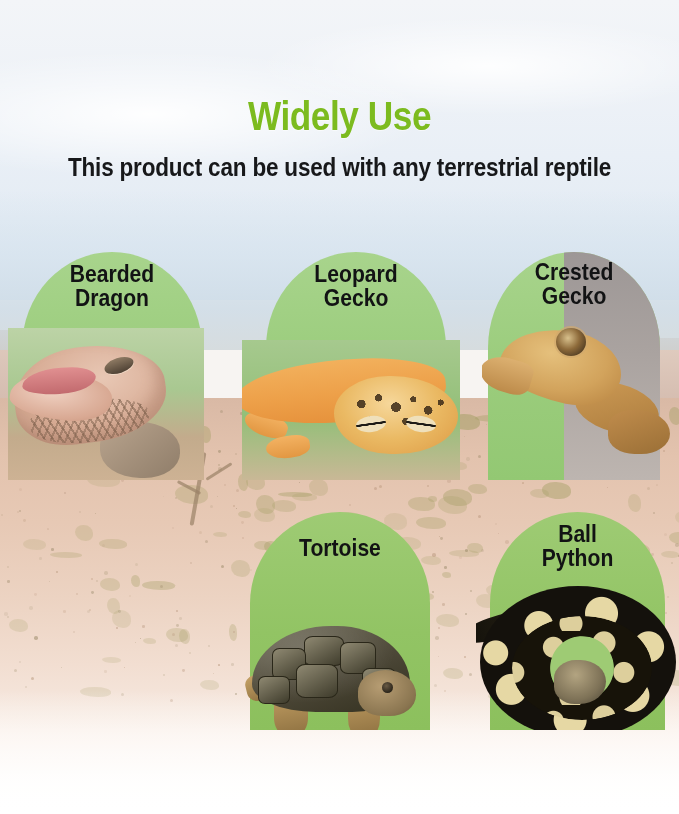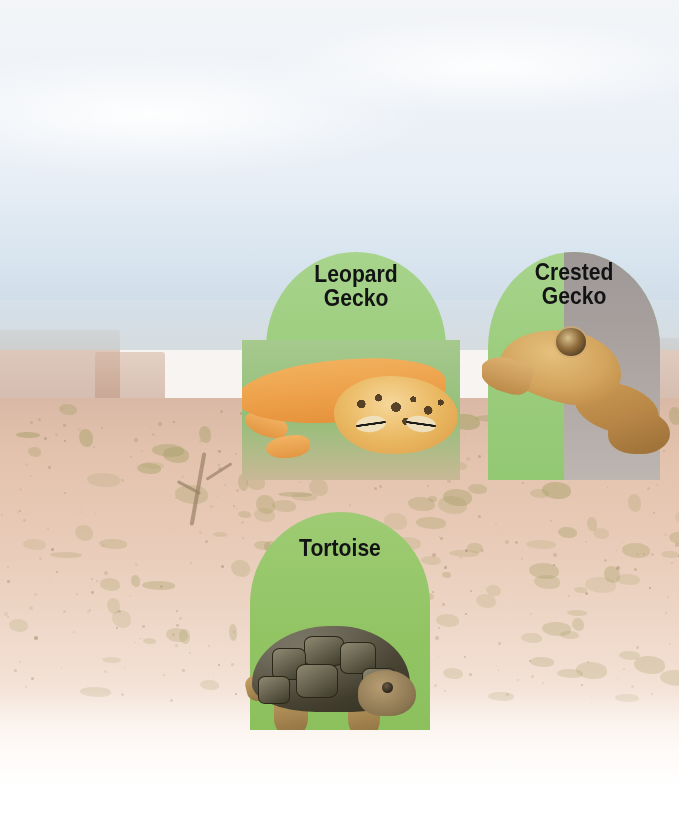--- a/index.html
+++ b/index.html
@@ -719,21 +719,39 @@
       <div class="ground-speck" style="left:298px;top:589px;width:1.2px;height:1.2px;background:#b08d72;opacity:0.17;"></div>
       <div class="ground-speck" style="left:39px;top:557px;width:2.7px;height:2.7px;background:#8e7f5c;opacity:0.13;"></div>
       <div class="ground-speck" style="left:465px;top:613px;width:1.6px;height:1.6px;background:#8e7f5c;opacity:0.38;"></div>
       <div class="ground-speck" style="left:569px;top:471px;width:3.1px;height:3.1px;background:#b08d72;opacity:0.28;"></div>
     </div>
   <div class="branch" style="left:196px;top:452px;width:4px;height:74px;transform:rotate(10deg);"></div>
   <div class="branch" style="left:204px;top:470px;width:30px;height:3px;transform:rotate(-32deg);"></div>
   <div class="branch" style="left:176px;top:486px;width:26px;height:3px;transform:rotate(28deg);"></div>
   <div class="ground-fade"></div>
 
-
+  <div class="headings">
+    <div class="title">Widely Use</div>
+    <div class="subtitle">This product can be used with any terrestrial reptile</div>
+  </div>
+
+  <div class="card" style="left:22px;top:252px;width:180px;height:228px;">
+    <div class="arch toprow"></div>
+    <div class="card-label" style="top:10px;">Bearded
+Dragon</div>
+    <div class="photo" style="left:-14px;top:76px;width:196px;height:152px;">
+      <div class="bd-bg"></div>
+      <div class="bd-body"></div>
+      <div class="bd-head"></div>
+      <div class="bd-spikes"></div>
+      <div class="bd-jaw"></div>
+      <div class="bd-mouth"></div>
+      <div class="bd-eye"></div>
+    </div>
+  </div>
 
   <div class="card" style="left:266px;top:252px;width:180px;height:228px;">
     <div class="arch toprow"></div>
     <div class="card-label" style="top:10px;">Leopard
 Gecko</div>
     <div class="photo" style="left:-24px;top:88px;width:218px;height:140px;">
       <div class="lg-bg"></div>
       <div class="lg-leg" style="left:2px;top:74px;transform:rotate(18deg);"></div>
       <div class="lg-leg" style="left:24px;top:96px;transform:rotate(-8deg);"></div>
       <div class="lg-body"></div>
@@ -775,14 +793,26 @@
         <div class="to-scute" style="left:88px;top:16px;width:36px;height:32px;"></div>
         <div class="to-scute" style="left:44px;top:38px;width:42px;height:34px;"></div>
         <div class="to-scute" style="left:110px;top:42px;width:34px;height:30px;"></div>
         <div class="to-scute" style="left:6px;top:50px;width:32px;height:28px;"></div>
       </div>
       <div class="to-head"></div>
       <div class="to-eye"></div>
     </div>
   </div>
 
+  <div class="card" style="left:490px;top:512px;width:175px;height:218px;">
+    <div class="arch botrow"></div>
+    <div class="card-label" style="top:10px;">Ball
+Python</div>
+    <div class="photo" style="left:-14px;top:20px;width:200px;height:198px;">
+      <div class="bp-tail"></div>
+      <div class="bp-coil bp-outer"></div>
+      <div class="bp-coil bp-hole"></div>
+      <div class="bp-coil bp-inner"></div>
+      <div class="bp-head"></div>
+    </div>
+  </div>
 
 </div>
 
 </body></html>

